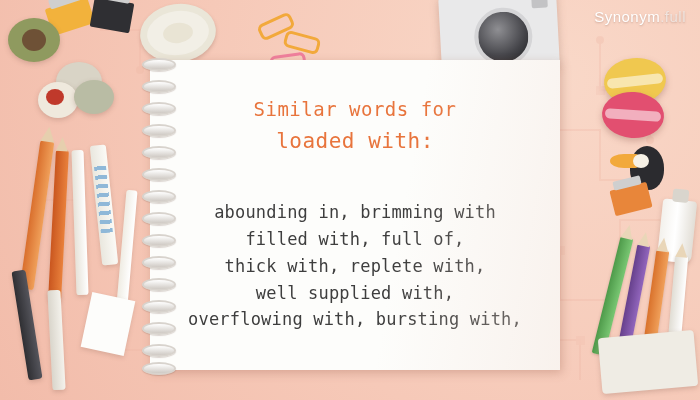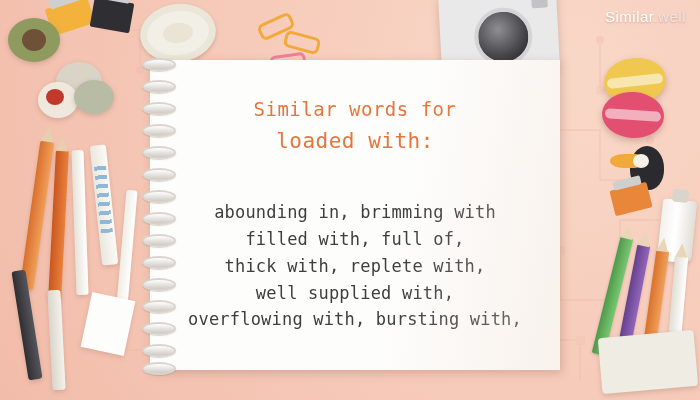--- a/index.html
+++ b/index.html
@@ -395,16 +395,16 @@
     <div class="ring" style="top:182px"></div>
     <div class="ring" style="top:204px"></div>
     <div class="ring" style="top:226px"></div>
     <div class="ring" style="top:248px"></div>
     <div class="ring" style="top:270px"></div>
     <div class="ring" style="top:292px"></div>
     <div class="ring" style="top:310px"></div>
   </div>
 
   <div class="watermark">
-    <span>Similar</span><span class="dim">.well</span>
+    <span>Synonym</span><span class="dim">.full</span>
   </div>
 
 </div>
 
 </body></html>

